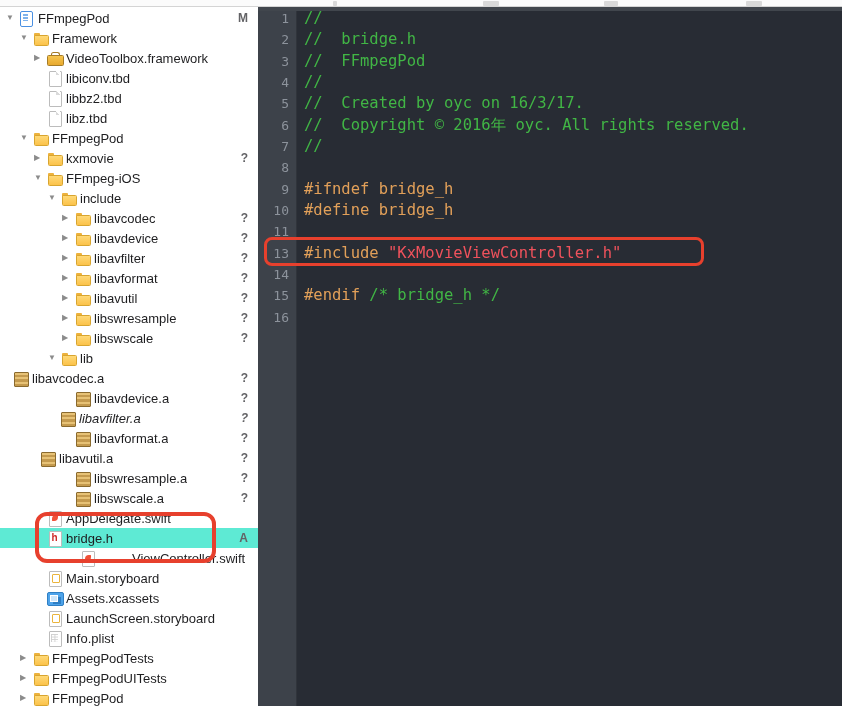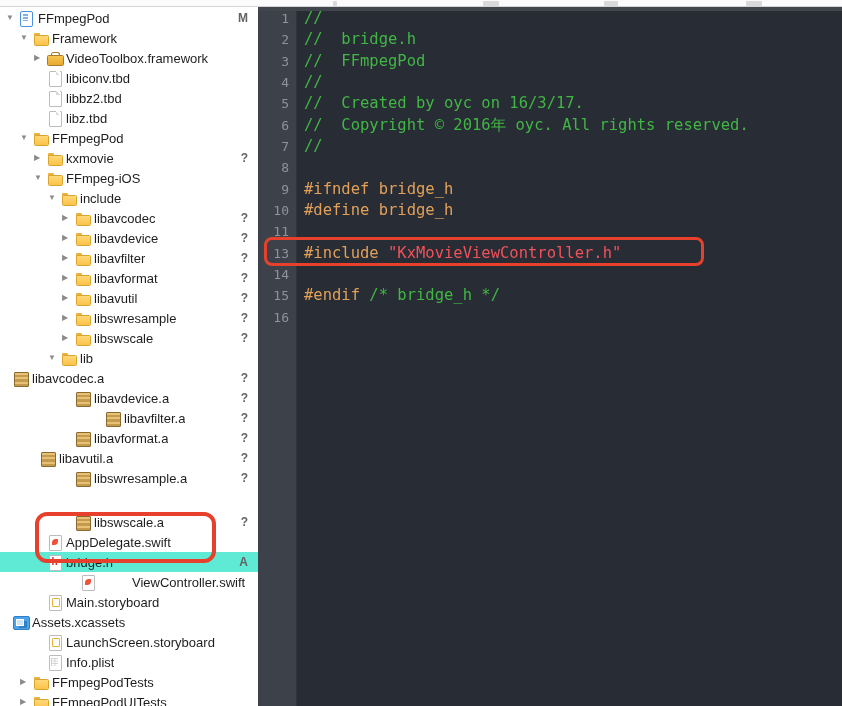--- a/index.html
+++ b/index.html
@@ -233,21 +233,21 @@
         <span class="ic ic-archive"></span>
         <span class="lbl">libavcodec.a</span>
         <span class="badge">?</span>
       </div>
       <div class="row" style="padding-left: 62px;">
         <span class="disc"></span>
         <span class="ic ic-archive"></span>
         <span class="lbl">libavdevice.a</span>
         <span class="badge">?</span>
       </div>
-      <div class="row" style="padding-left: 92px;">
+      <div class="row" style="padding-left: 47px; font-style: italic;">
         <span class="disc"></span>
         <span class="ic ic-archive"></span>
         <span class="lbl">libavfilter.a</span>
         <span class="badge">?</span>
       </div>
       <div class="row" style="padding-left: 62px;">
         <span class="disc"></span>
         <span class="ic ic-archive"></span>
         <span class="lbl">libavformat.a</span>
         <span class="badge">?</span>
@@ -257,21 +257,21 @@
         <span class="ic ic-archive"></span>
         <span class="lbl">libavutil.a</span>
         <span class="badge">?</span>
       </div>
       <div class="row" style="padding-left: 62px;">
         <span class="disc"></span>
         <span class="ic ic-archive"></span>
         <span class="lbl">libswresample.a</span>
         <span class="badge">?</span>
       </div>
-      <div class="row" style="padding-left: 62px; margin-top: 24px;">
+      <div class="row" style="padding-left: 62px;">
         <span class="disc"></span>
         <span class="ic ic-archive"></span>
         <span class="lbl">libswscale.a</span>
         <span class="badge">?</span>
       </div>
       <div class="row" style="padding-left: 34px;">
         <span class="disc"></span>
         <span class="ic ic-swift"></span>
         <span class="lbl">AppDelegate.swift</span>
       </div>
@@ -284,21 +284,21 @@
       <div class="row" style="padding-left: 34px; gap: 33px;">
         <span class="disc"></span>
         <span class="ic ic-swift"></span>
         <span class="lbl">ViewController.swift</span>
       </div>
       <div class="row" style="padding-left: 34px;">
         <span class="disc"></span>
         <span class="ic ic-storyboard"></span>
         <span class="lbl">Main.storyboard</span>
       </div>
-      <div class="row" style="">
+      <div class="row" style="padding-left: 34px;">
         <span class="disc"></span>
         <span class="ic ic-xcassets"></span>
         <span class="lbl">Assets.xcassets</span>
       </div>
       <div class="row" style="padding-left: 34px;">
         <span class="disc"></span>
         <span class="ic ic-storyboard"></span>
         <span class="lbl">LaunchScreen.storyboard</span>
       </div>
       <div class="row" style="padding-left: 34px;">

